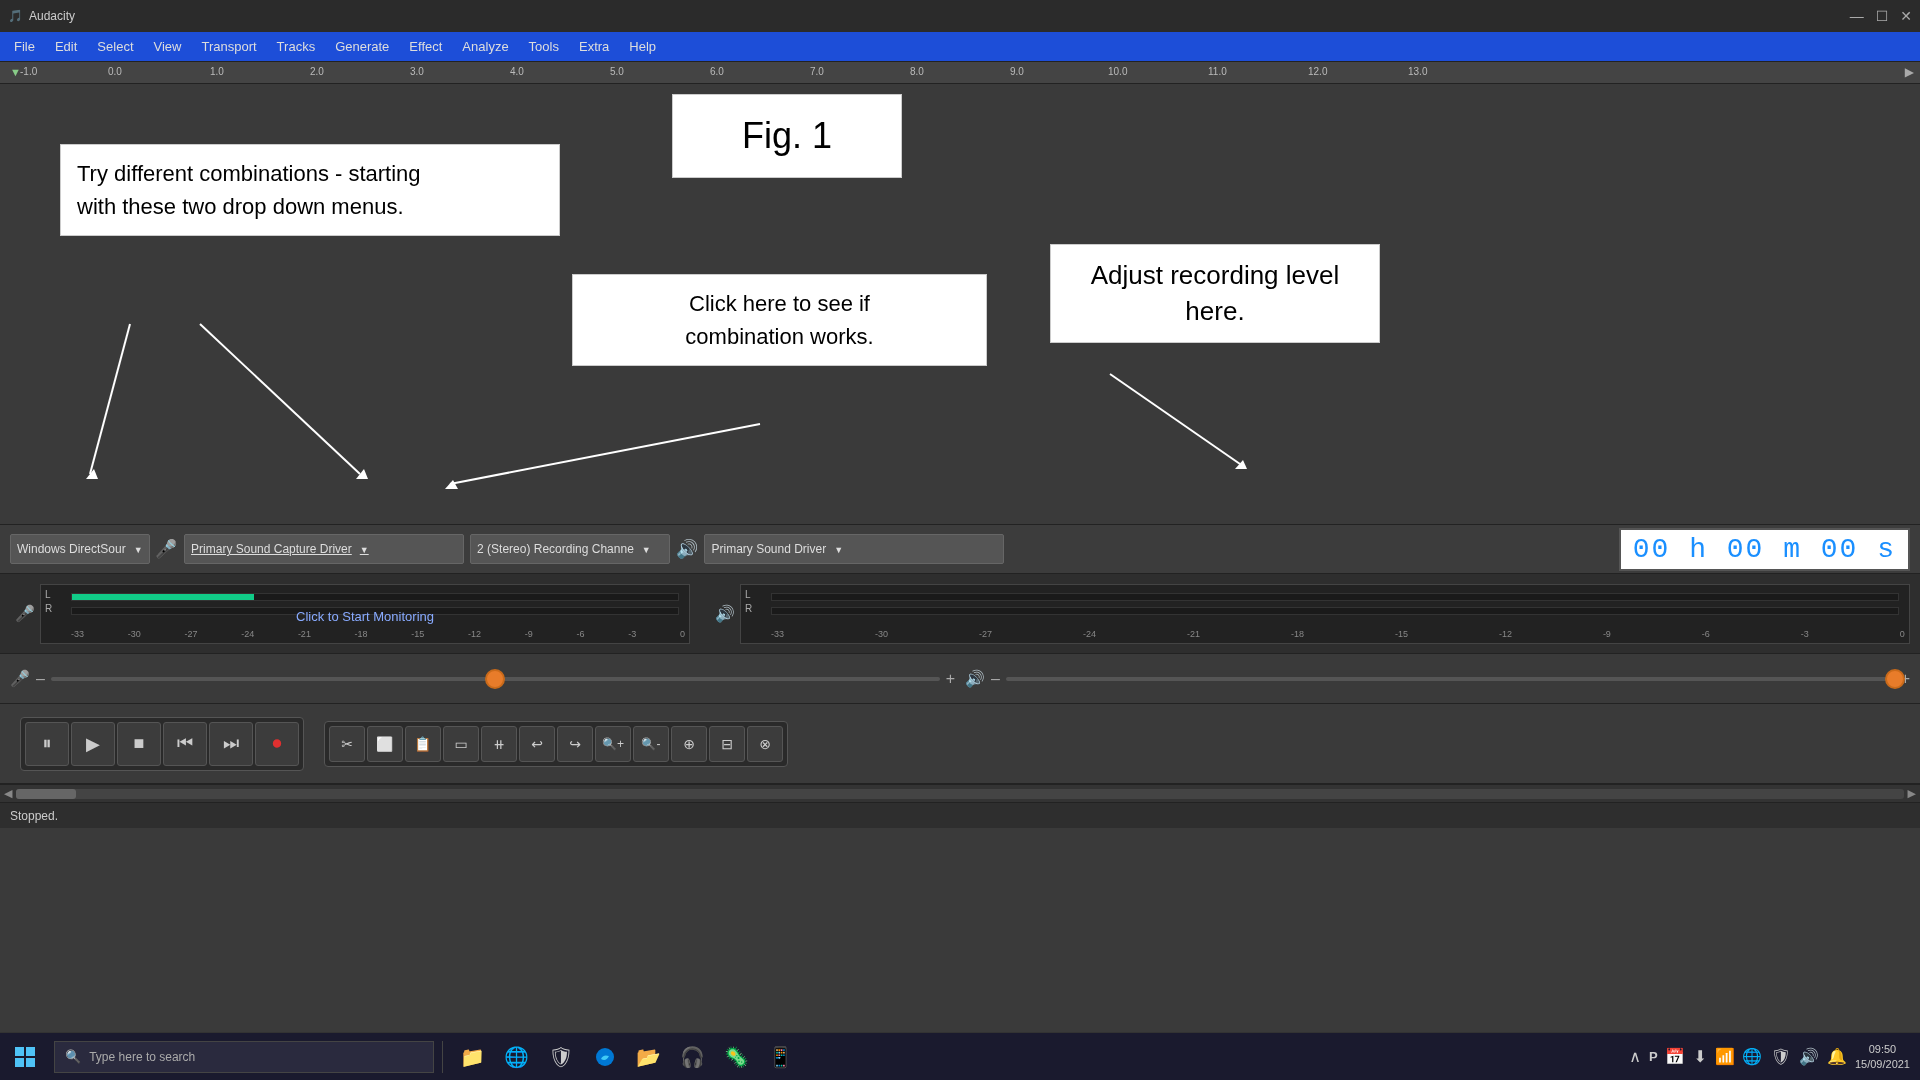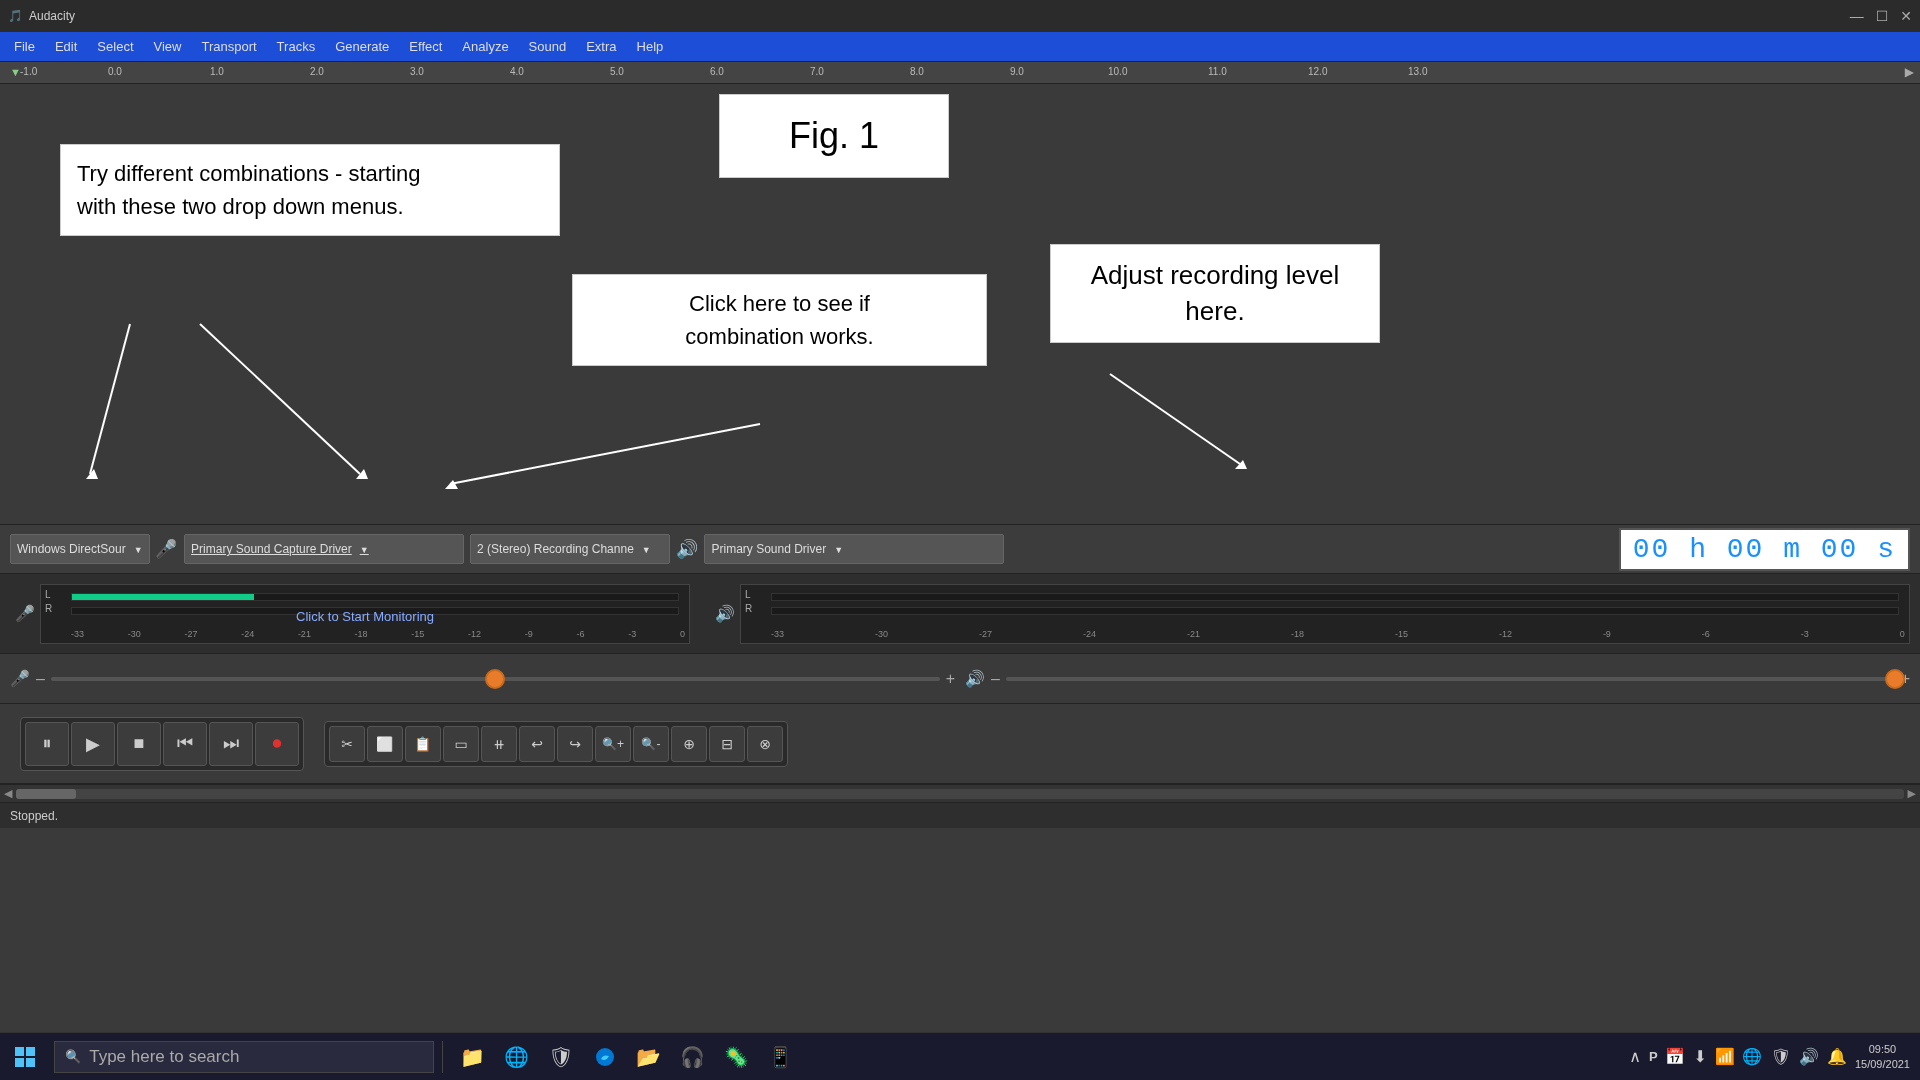--- a/index.html
+++ b/index.html
@@ -405,21 +405,21 @@
 <div id="menubar">
   <span class="menu-item">File</span>
   <span class="menu-item">Edit</span>
   <span class="menu-item">Select</span>
   <span class="menu-item">View</span>
   <span class="menu-item">Transport</span>
   <span class="menu-item">Tracks</span>
   <span class="menu-item">Generate</span>
   <span class="menu-item">Effect</span>
   <span class="menu-item">Analyze</span>
-  <span class="menu-item">Sound</span>
+  <span class="menu-item">Tools</span>
   <span class="menu-item">Extra</span>
   <span class="menu-item">Help</span>
 </div>
 
 <div id="ruler">
   <div style="position:absolute;left:10px;top:4px;font-size:11px;color:#8c8;">▼</div>
   <div class="ruler-tick" style="left:20px;">-1.0</div>
   <div class="ruler-tick" style="left:108px;">0.0</div>
   <div class="ruler-tick" style="left:210px;">1.0</div>
   <div class="ruler-tick" style="left:310px;">2.0</div>
@@ -433,21 +433,21 @@
   <div class="ruler-tick" style="left:1108px;">10.0</div>
   <div class="ruler-tick" style="left:1208px;">11.0</div>
   <div class="ruler-tick" style="left:1308px;">12.0</div>
   <div class="ruler-tick" style="left:1408px;">13.0</div>
 
   <div style="position:absolute;right:6px;top:3px;font-size:12px;color:#aaa;">▶</div>
 </div>
 
 <div id="main-area">
 
-  <div class="annotation-box" style="left:719px;top:10px;width:230px;text-align:center;font-size:36px;font-weight:300;padding:16px 30px;">
+  <div class="annotation-box" style="left:672px;top:10px;width:230px;text-align:center;font-size:36px;font-weight:300;padding:16px 30px;">
     <span>Fig. 1</span>
   </div>
 
   <div class="annotation-box" style="left:60px;top:60px;width:500px;font-size:22px;line-height:1.5;">
     <span>Try different combinations - starting<br>with these two drop down menus.</span>
   </div>
 
   <div class="annotation-box" style="left:1050px;top:160px;width:330px;font-size:26px;line-height:1.4;text-align:center;">
     <span>Adjust recording level<br>here.</span>
   </div>
@@ -625,21 +625,21 @@
     <svg width="20" height="20" viewBox="0 0 20 20">
       <rect x="0" y="0" width="9" height="9" fill="#4fc3f7"></rect>
       <rect x="11" y="0" width="9" height="9" fill="#4fc3f7"></rect>
       <rect x="0" y="11" width="9" height="9" fill="#4fc3f7"></rect>
       <rect x="11" y="11" width="9" height="9" fill="#4fc3f7"></rect>
     </svg>
   </div>
 
   <div id="search-box">
     <span>🔍</span>
-    <span style="color:#aaa;font-size:17px;">Type here to search</span>
+    <span style="color:#aaa;font-size:12px;">Type here to search</span>
   </div>
 
   <div id="taskbar-divider"></div>
 
   <div class="taskbar-app">📁</div>
   <div class="taskbar-app">🌐</div>
   <div class="taskbar-app">🛡</div>
   <div class="taskbar-app">
     <svg width="22" height="22" viewBox="0 0 22 22">
       <circle cx="11" cy="11" r="9" fill="#0078d4"></circle>

